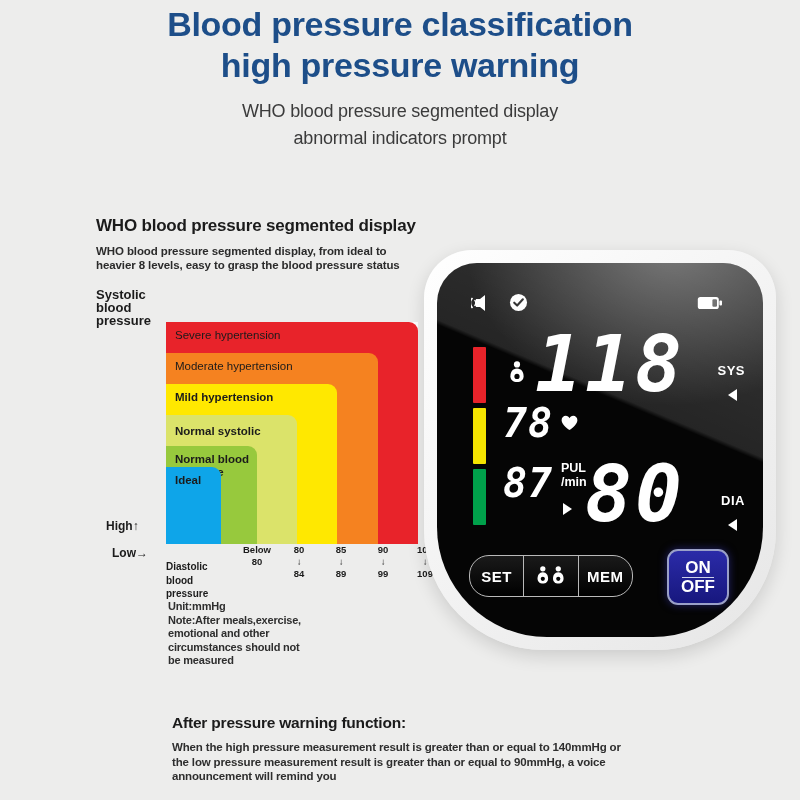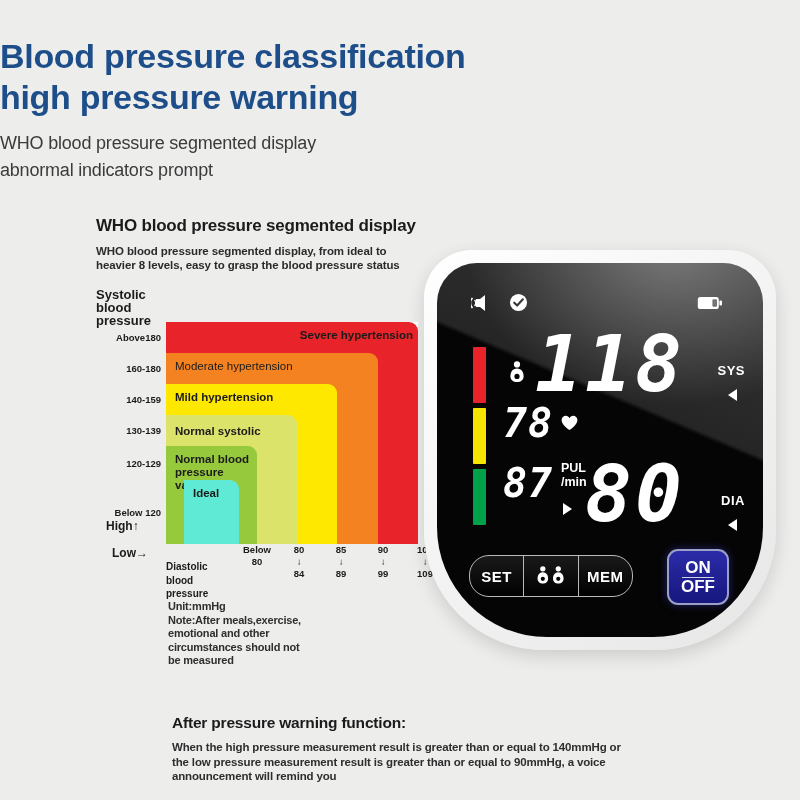--- a/index.html
+++ b/index.html
@@ -6,21 +6,21 @@
   body{
     width:800px;height:800px;
     background:#ededec;
     font-family:"Liberation Sans",sans-serif;
     overflow:hidden;
     position:relative;
   }
   .page{position:relative;width:800px;height:800px;}
 
   
-  .header{position:absolute;left:0;top:4px;width:800px;text-align:left;margin-top:32px;}
+  .header{position:absolute;left:0;top:4px;width:800px;text-align:center;}
   .title{
     color:#1d4e89;font-weight:bold;font-size:34px;line-height:41px;
     letter-spacing:-0.3px;margin:0;padding:0;
   }
   .subtitle{
     color:#3b3b3b;font-size:18px;line-height:27px;margin-top:12px;
     letter-spacing:-0.2px;
   }
 
   
@@ -187,45 +187,37 @@
     </div>
   </div>
 
   <div class="axis-title">
     <div>Systolic</div>
     <div>blood</div>
     <div>pressure</div>
   </div>
 
   <div class="chart">
-    <div class="ylabels" id="ylabels">
-        <div style="top: 9.54px;">Above180</div>
-        <div style="top: 40.62px;">160-180</div>
-        <div style="top: 71.7px;">140-159</div>
-        <div style="top: 102.78px;">130-139</div>
-        <div style="top: 136.08px;">120-129</div>
-        <div style="top: 184.92px;">Below 120</div>
-      </div>
     <div class="plot" id="plot">
         <div class="band" style="background: rgb(232, 35, 42); width: 252px; height: 222px; z-index: 1;">
-          <div style="position: absolute; left: 9px; top: 7px; font-size: 11.5px; font-weight: bold; color: rgb(27, 27, 27); line-height: 13px; width: 238px; text-align: right;">Severe hypertension</div>
+          <div style="position: absolute; left: 9px; top: 7px; font-size: 11.5px; font-weight: normal; color: rgb(27, 27, 27); line-height: 13px; width: 238px;">Severe hypertension</div>
         </div>
         <div class="band" style="background: rgb(245, 130, 32); width: 211.68px; height: 190.92px; z-index: 2;">
           <div style="position: absolute; left: 9px; top: 7px; font-size: 11.5px; font-weight: normal; color: rgb(27, 27, 27); line-height: 13px; width: 197.68px;">Moderate hypertension</div>
         </div>
         <div class="band" style="background: rgb(255, 232, 0); width: 171.36px; height: 159.84px; z-index: 3;">
           <div style="position: absolute; left: 9px; top: 7px; font-size: 11.5px; font-weight: bold; color: rgb(27, 27, 27); line-height: 13px; width: 157.36px;">Mild hypertension</div>
         </div>
         <div class="band" style="background: rgb(219, 227, 106); width: 131.04px; height: 128.76px; z-index: 4;">
           <div style="position: absolute; left: 9px; top: 7px; font-size: 11.5px; font-weight: bold; color: rgb(27, 27, 27); line-height: 18px; width: 117.04px;">Normal systolic pressure</div>
         </div>
         <div class="band" style="background: rgb(151, 201, 61); width: 90.72px; height: 97.68px; z-index: 5;">
           <div style="position: absolute; left: 9px; top: 7px; font-size: 11.5px; font-weight: bold; color: rgb(27, 27, 27); line-height: 13px; width: 76.72px;">Normal blood pressure value</div>
         </div>
-        <div class="band" style="background: #5eead4; width: 55.44px; height: 64px; z-index: 6; margin-left: 18px;">
+        <div class="band" style="background: #0ea5e9; width: 55.44px; height: 77px; z-index: 6;">
           <div style="position: absolute; left: 9px; top: 7px; font-size: 11.5px; font-weight: bold; color: rgb(27, 27, 27); line-height: 13px; width: 41.44px;">Ideal</div>
         </div>
       </div>
   </div>
 
   <div class="lbl-high">High↑</div>
   <div class="lbl-low">Low→</div>
 
   <div class="xaxis">
     <div class="dia-title">

